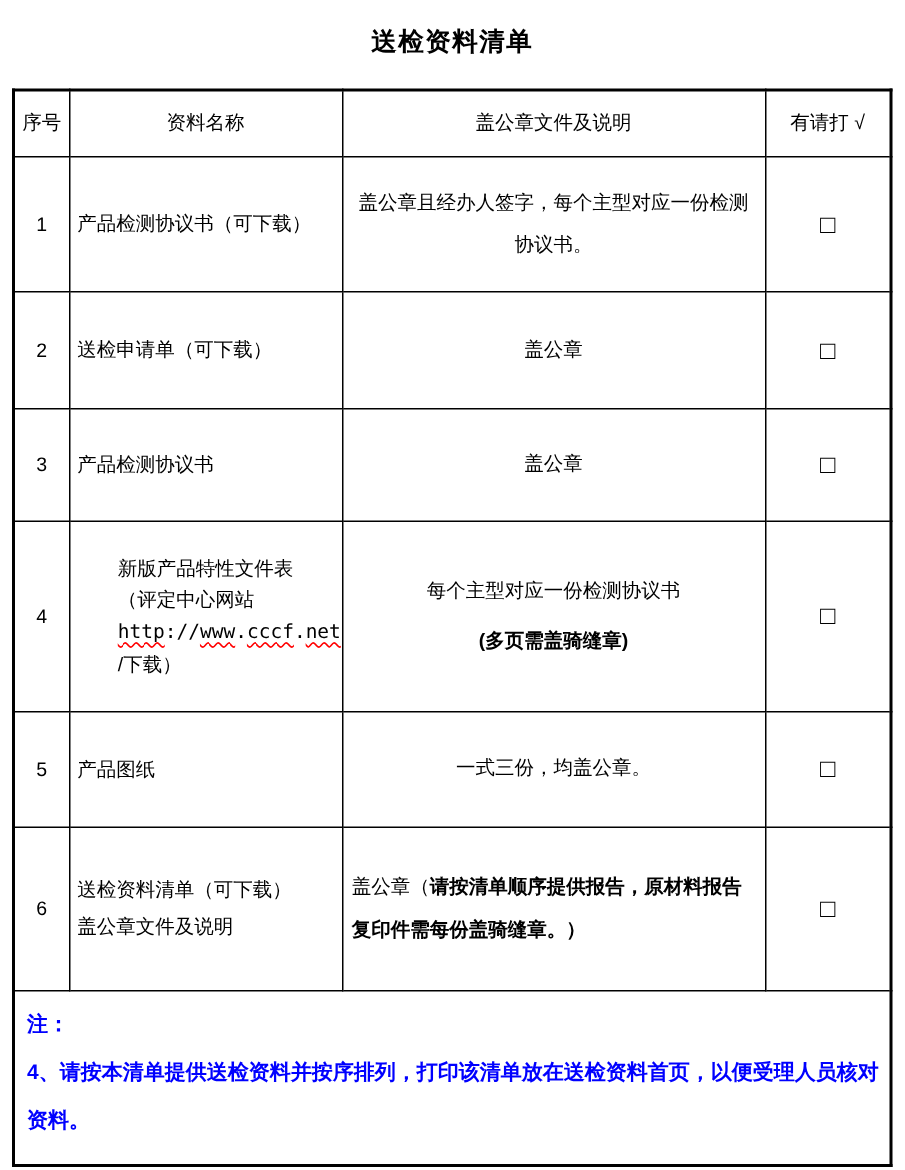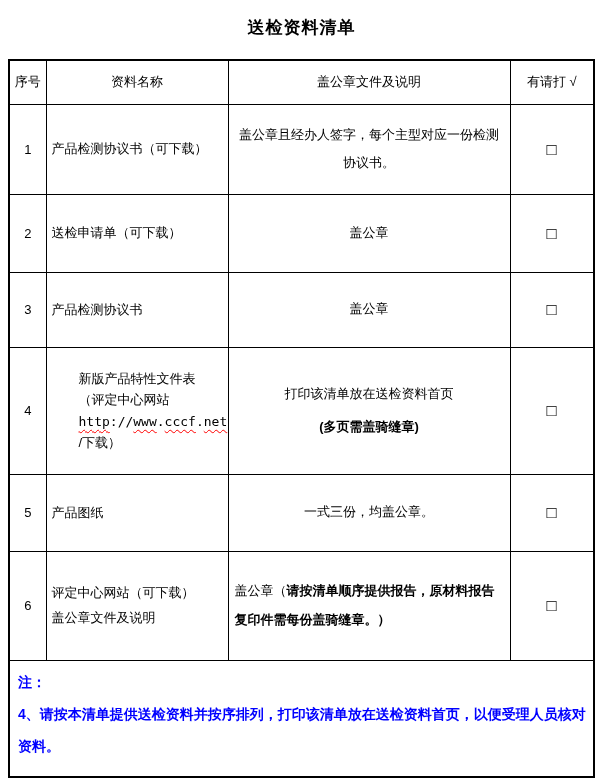--- a/index.html
+++ b/index.html
@@ -110,41 +110,41 @@
 
       <tr class="r4">
         <td class="no">4</td>
         <td class="name r4name">
           <div>新版产品特性文件表</div>
           <div>（评定中心网站</div>
           <div class="url"><span class="sq">http</span><span>://</span><span class="sq">www</span><span>.</span><span class="sq">cccf</span><span>.</span><span class="sq">net</span><span>.</span><span class="sq">cn</span></div>
           <div>/下载）</div>
         </td>
         <td class="desc">
-          <div>打印该清单放在送检资料首页</div>
+          <div>每个主型对应一份检测协议书</div>
           <div class="b mt">(多页需盖骑缝章)</div>
         </td>
         <td class="chk">
           <span class="checkbox">□</span>
         </td>
       </tr>
 
       <tr class="r5">
         <td class="no">5</td>
         <td class="name">产品图纸</td>
         <td class="desc">一式三份，均盖公章。</td>
         <td class="chk">
           <span class="checkbox">□</span>
         </td>
       </tr>
 
       <tr class="r6">
         <td class="no">6</td>
         <td class="name r6name">
-          <div>评定中心网站（可下载）</div>
+          <div>送检资料清单（可下载）</div>
           <div>盖公章文件及说明</div>
         </td>
         <td class="desc left">
           <span>盖公章（</span><span class="b">请按清单顺序提供报告，原材料报告复印件需每份盖骑缝章。）</span>
         </td>
         <td class="chk">
           <span class="checkbox">□</span>
         </td>
       </tr>
 

